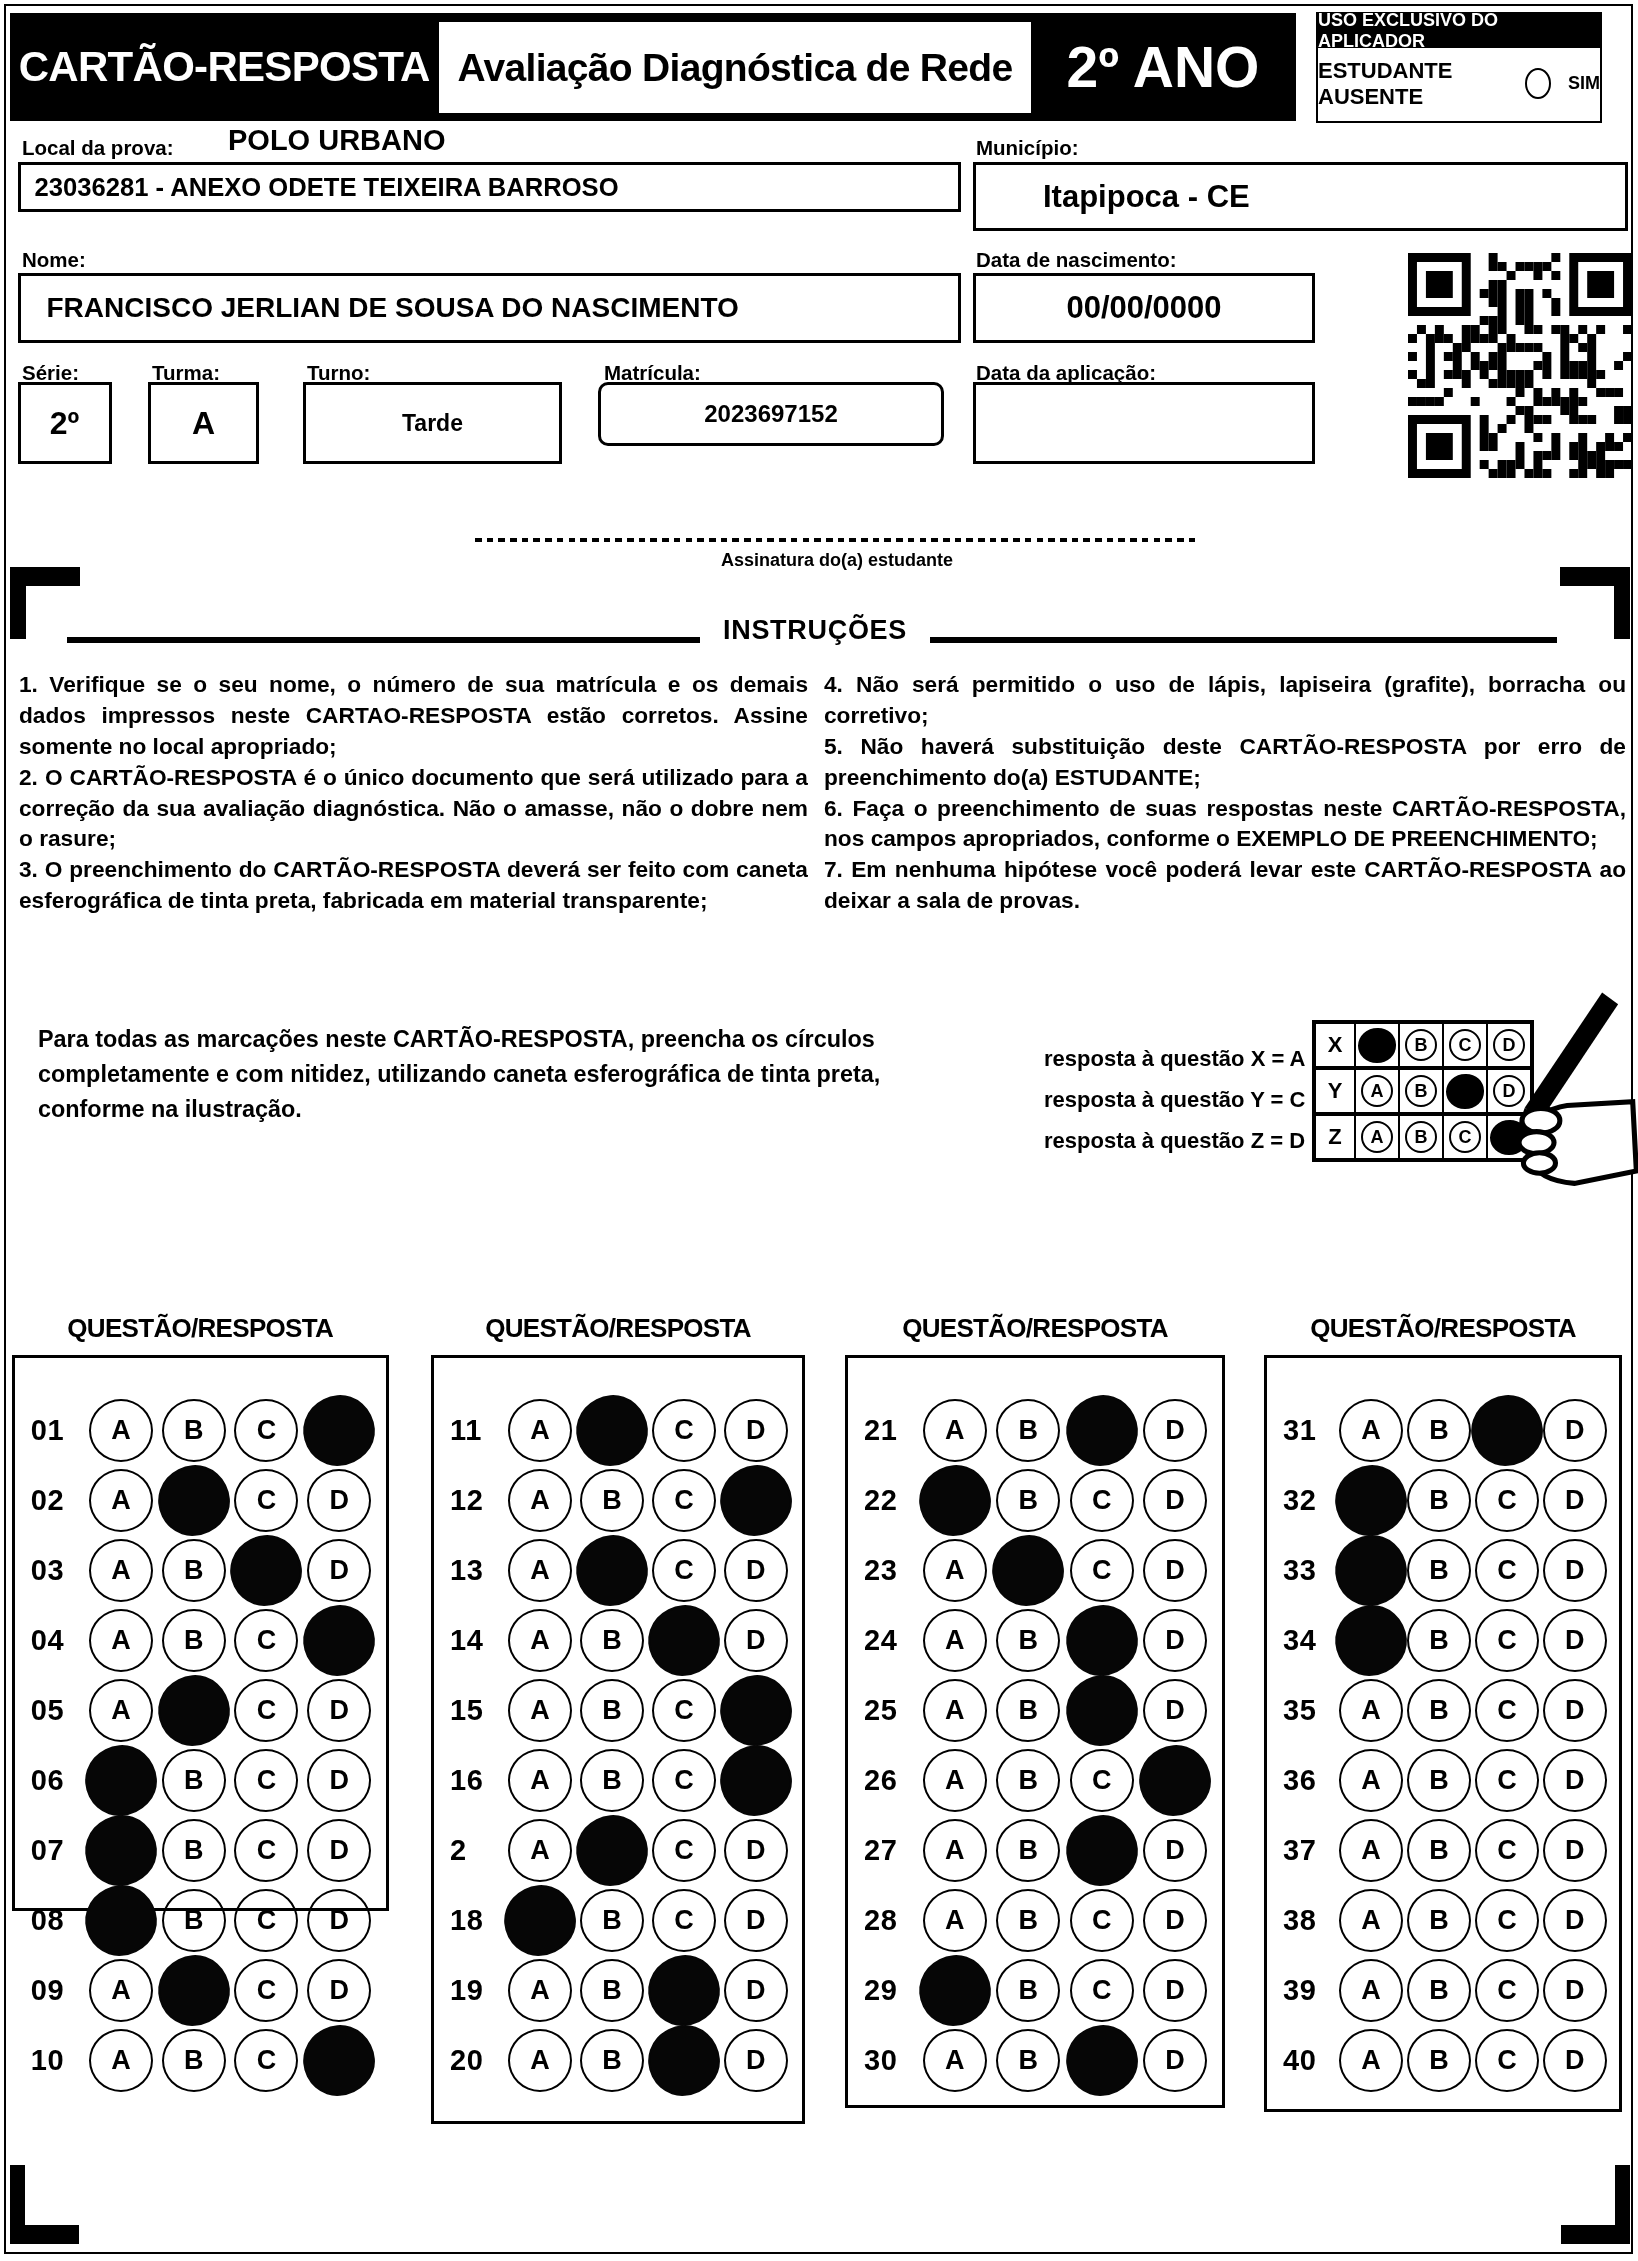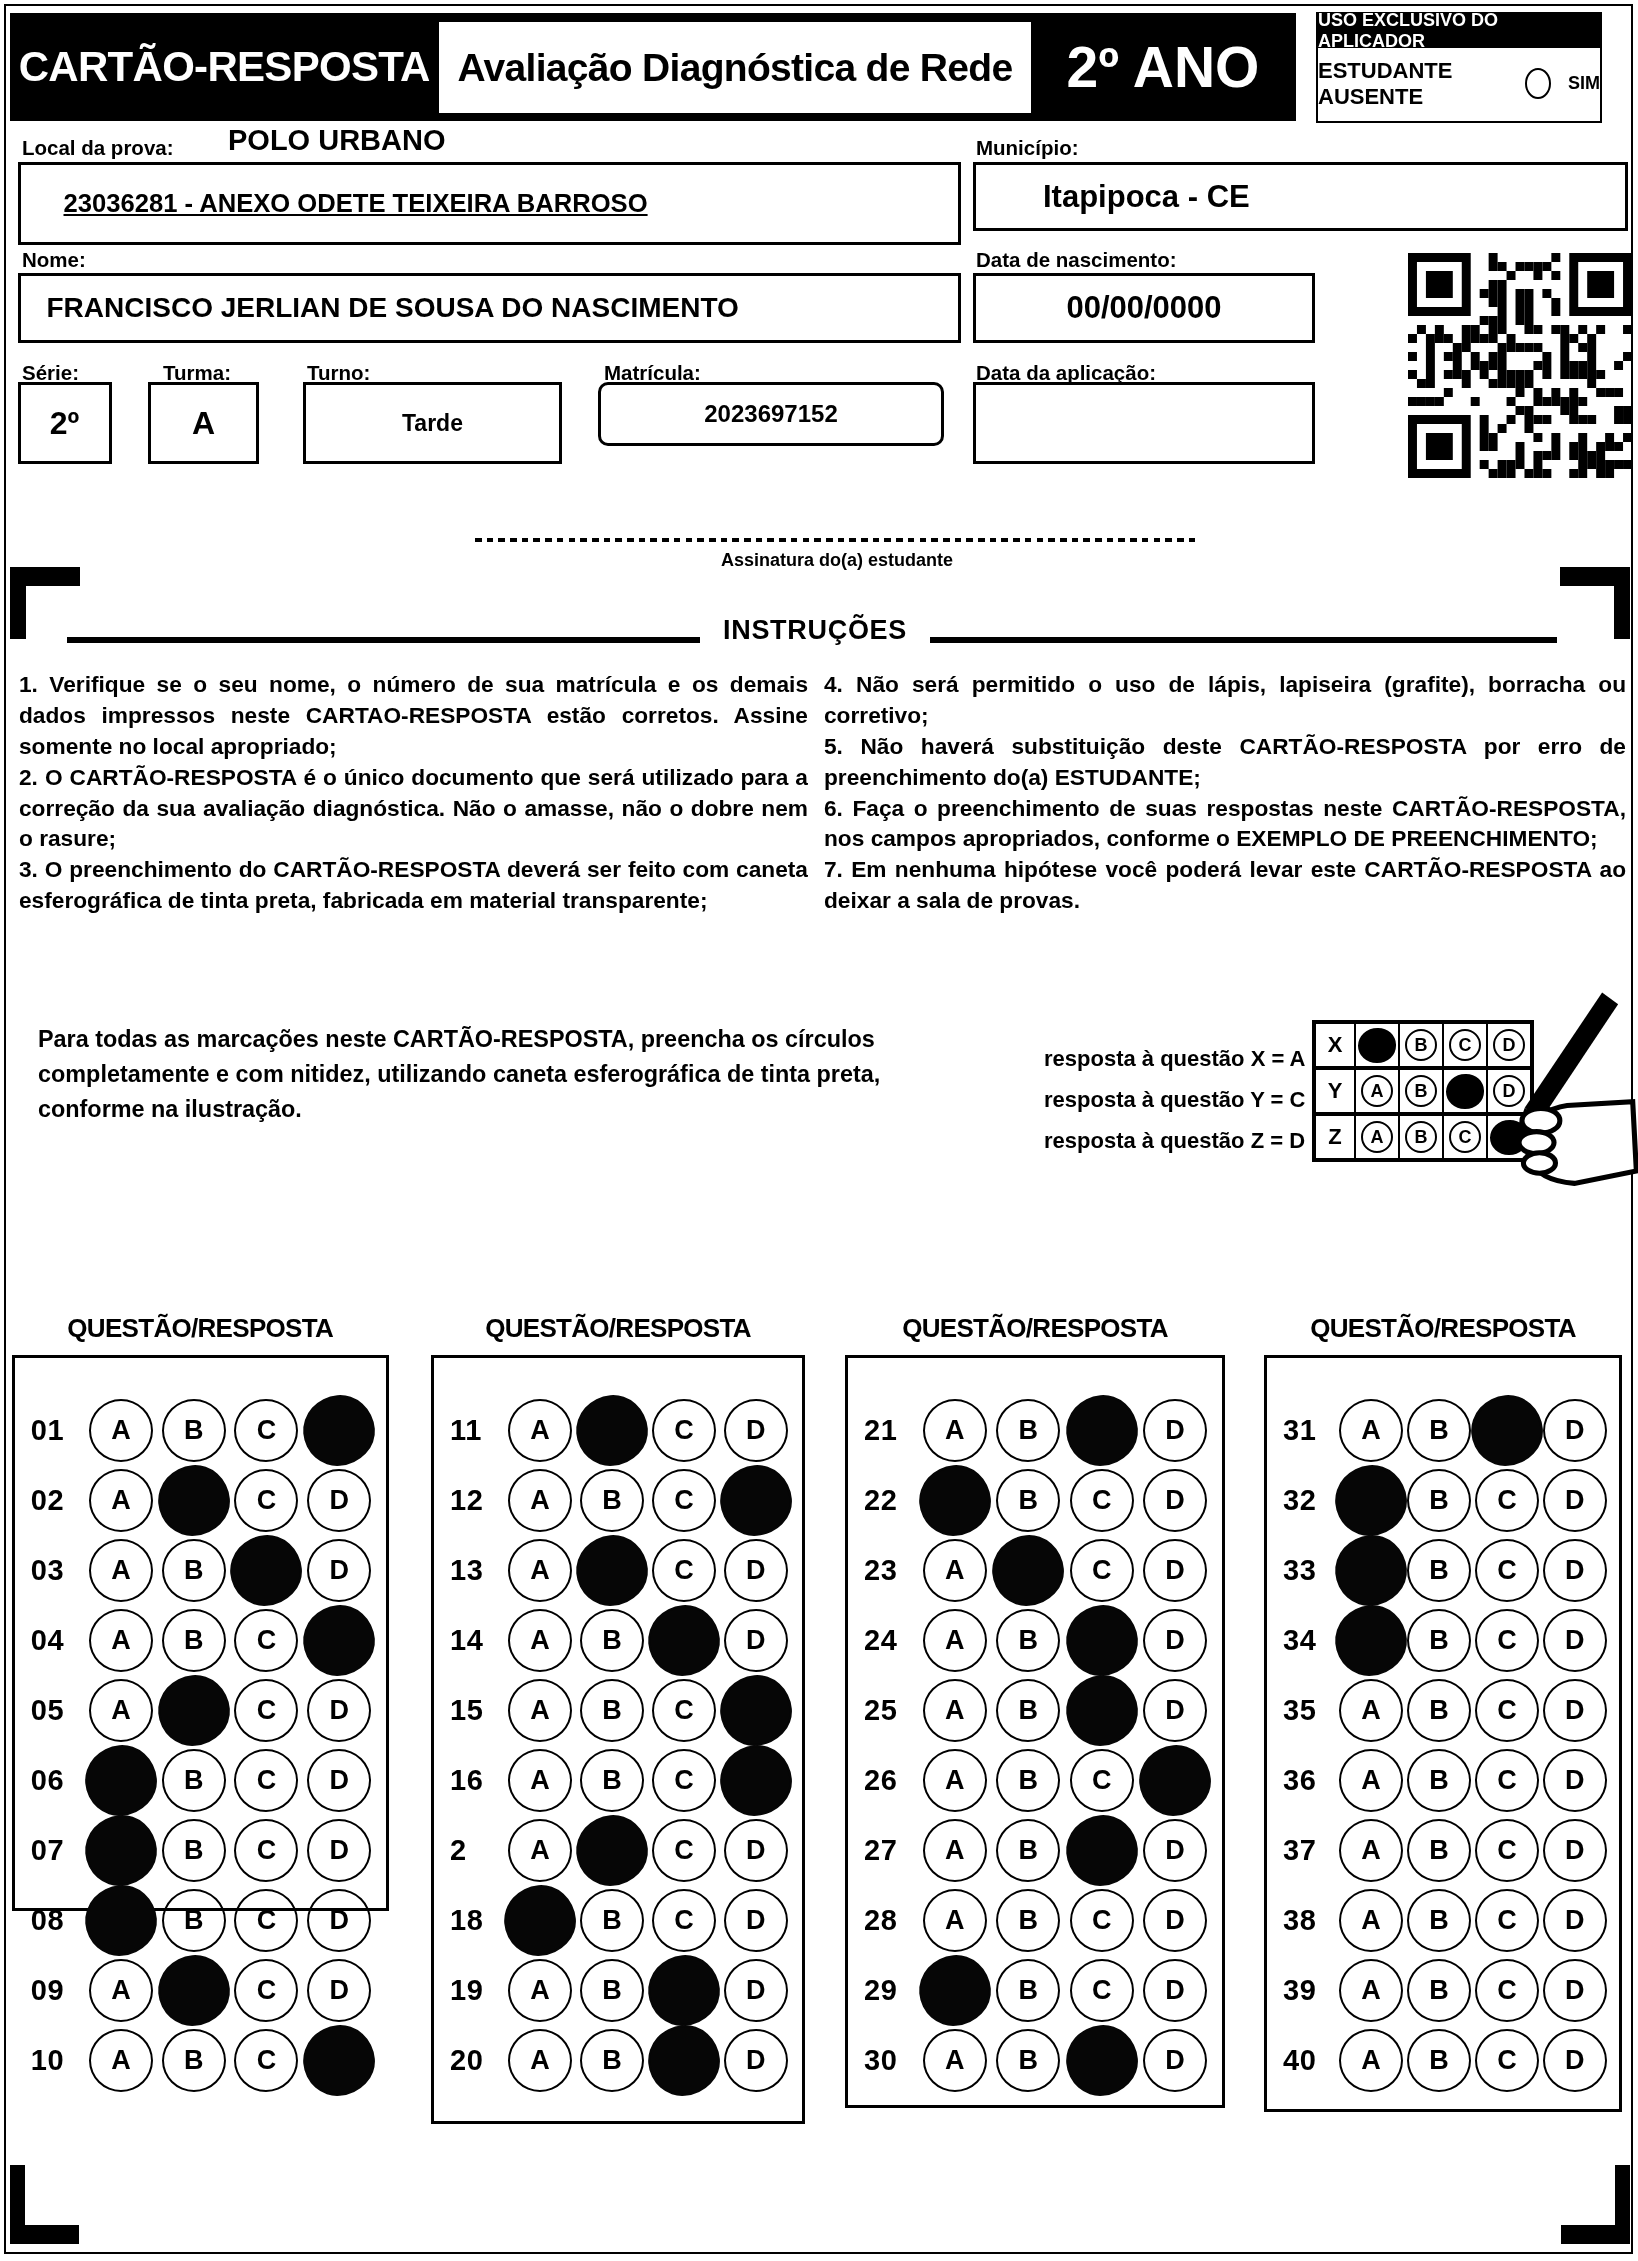--- a/index.html
+++ b/index.html
@@ -18,21 +18,21 @@
   .applicator{position:absolute;left:1316px;top:11.7px;width:286px;height:111px;border:2.9px solid #000;background:#fff;box-sizing:border-box;}
   .applicator-head{height:34px;background:#000;color:#fff;font-size:18px;display:flex;align-items:center;justify-content:center;}
   .applicator-body{height:72px;display:flex;align-items:center;justify-content:center;gap:7.3px;font-size:22px;}
   .absent-circle{width:31px;height:31px;border:2.9px solid #000;border-radius:50%;box-sizing:border-box;}
   .sim{font-size:18px;margin-left:10px;}
 
   
   .lbl{position:absolute;font-size:20.5px;}
   .big-val{position:absolute;font-size:29px;}
   .fbox{position:absolute;border:3.7px solid #000;background:#fff;display:flex;align-items:center;box-sizing:border-box;}
-  .school-box{left:17.5px;top:162px;width:943px;height:83px;font-size:25.6px;padding-left:43px;text-decoration:underline;}
+  .school-box{left:17.5px;top:162px;width:943px;height:50px;font-size:25.6px;padding-left:14px;}
   .mun-box{left:973px;top:162px;width:655px;height:69px;font-size:31px;padding-left:67px;}
   .name-box{left:17.5px;top:273px;width:943px;height:70px;font-size:28px;padding-left:26px;}
   .birth-box{left:973px;top:273px;width:342px;height:70px;font-size:31px;justify-content:center;}
   .serie-box{left:17.5px;top:382px;width:94px;height:82px;font-size:32px;justify-content:center;}
   .turma-box{left:148px;top:382px;width:111px;height:82px;font-size:32px;justify-content:center;}
   .turno-box{left:303px;top:382px;width:259px;height:82px;font-size:23px;justify-content:center;}
   .matr-box{left:598px;top:382px;width:346px;height:64px;font-size:24px;justify-content:center;border-radius:10px;}
   .aplic-box{left:973px;top:382px;width:342px;height:82px;font-size:31px;justify-content:center;}
   .qr{position:absolute;left:1408px;top:253px;width:224px;height:225px;}
 
@@ -113,21 +113,21 @@
   <div class="lbl" style="left:976px;top:136px;">Município:</div>
   <div class="fbox school-box">23036281 - ANEXO ODETE TEIXEIRA BARROSO</div>
   <div class="fbox mun-box">Itapipoca - CE</div>
 
   <div class="lbl" style="left:22px;top:248px;">Nome:</div>
   <div class="lbl" style="left:976px;top:248px;">Data de nascimento:</div>
   <div class="fbox name-box">FRANCISCO JERLIAN DE SOUSA DO NASCIMENTO</div>
   <div class="fbox birth-box">00/00/0000</div>
 
   <div class="lbl" style="left:22px;top:361px;">Série:</div>
-  <div class="lbl" style="left:163px;top:361px;">Turma:</div>
+  <div class="lbl" style="left:152px;top:361px;">Turma:</div>
   <div class="lbl" style="left:307px;top:361px;">Turno:</div>
   <div class="lbl" style="left:604px;top:361px;">Matrícula:</div>
   <div class="lbl" style="left:976px;top:361px;">Data da aplicação:</div>
   <div class="fbox serie-box">2º</div>
   <div class="fbox turma-box">A</div>
   <div class="fbox turno-box">Tarde</div>
   <div class="fbox matr-box">2023697152</div>
   <div class="fbox aplic-box"></div>
 
   <div class="qr"><svg viewBox="0 0 300 300" width="100%" height="100%" preserveAspectRatio="none">

